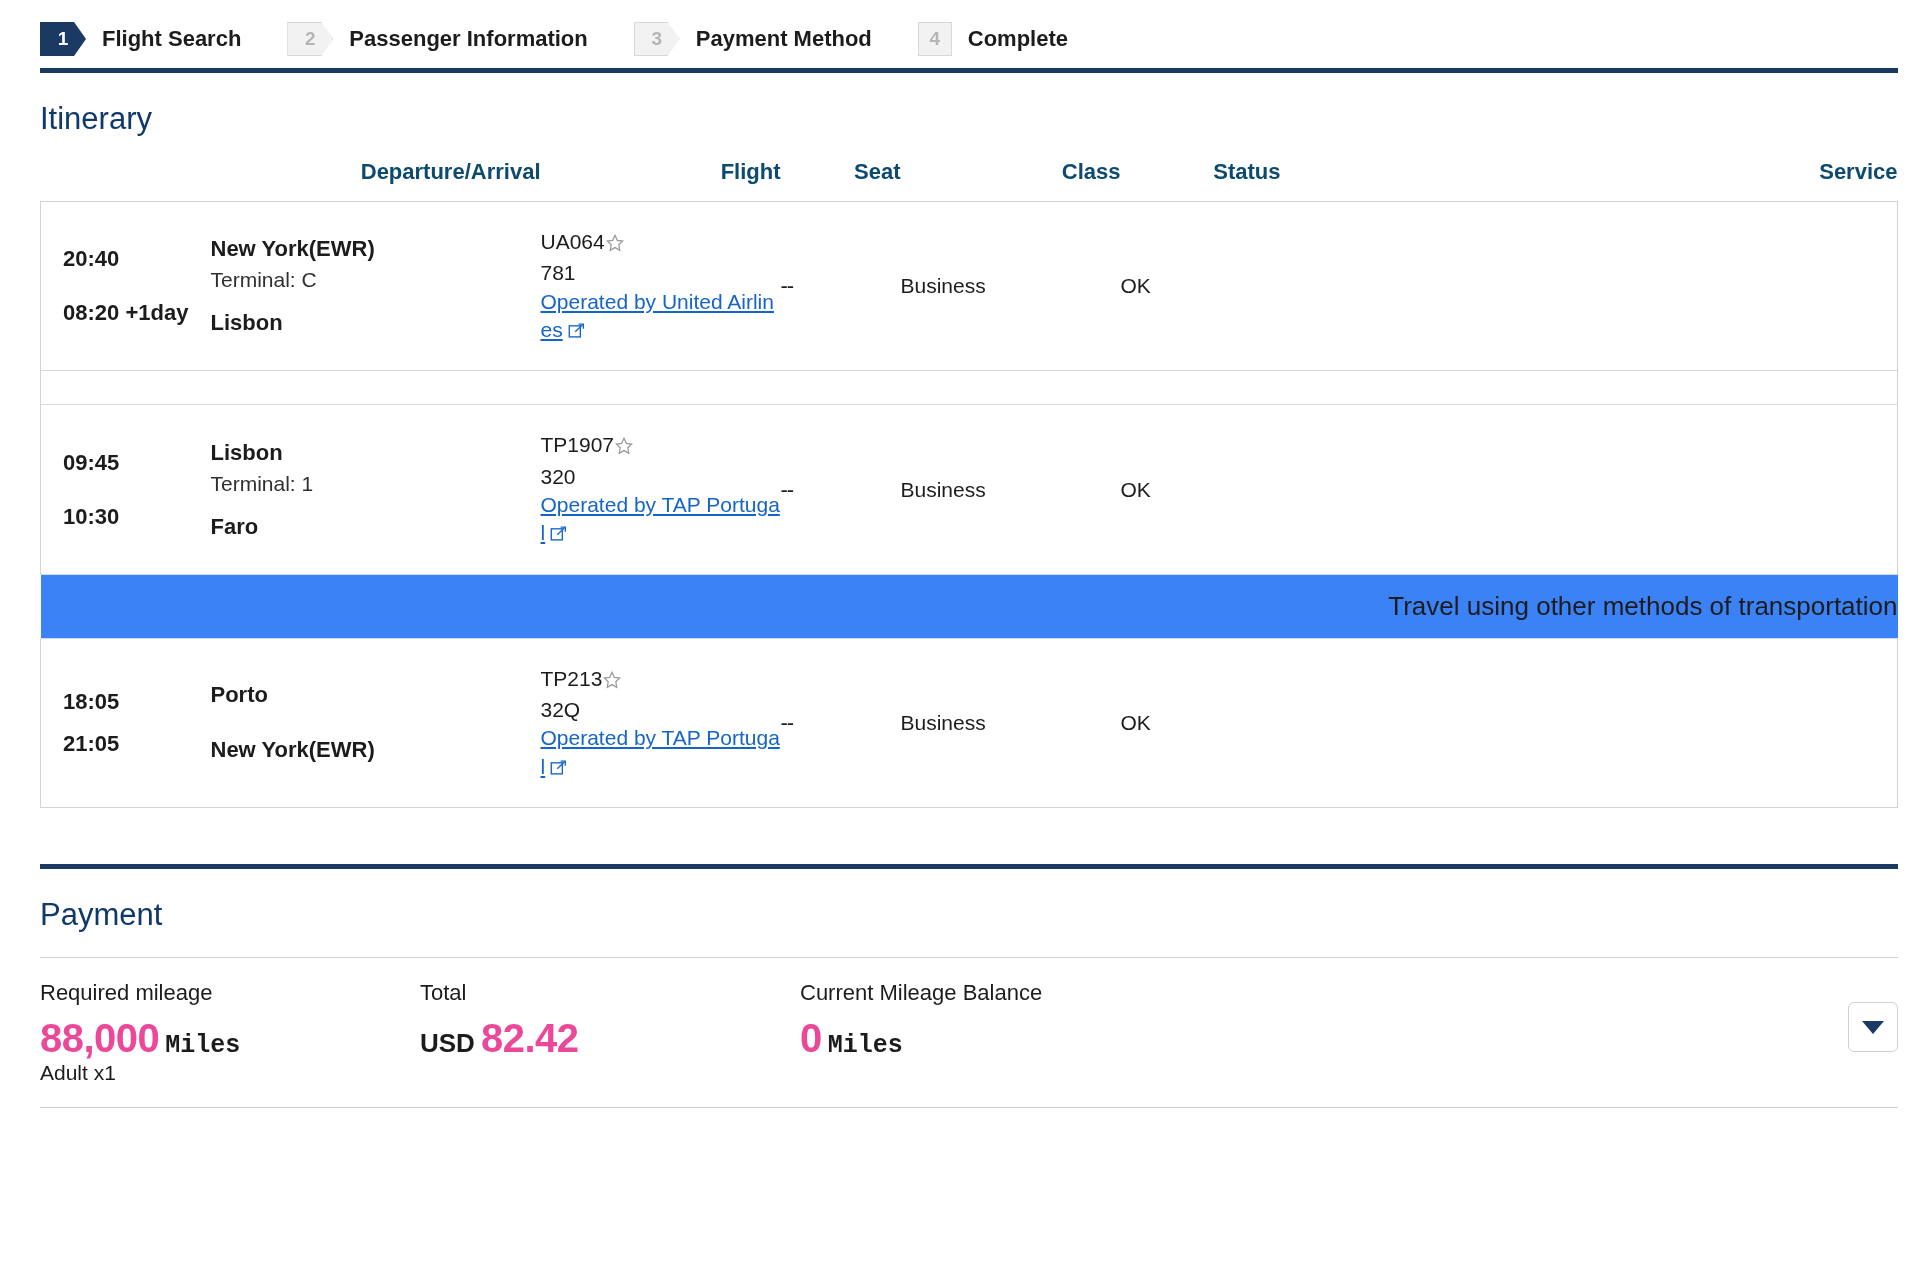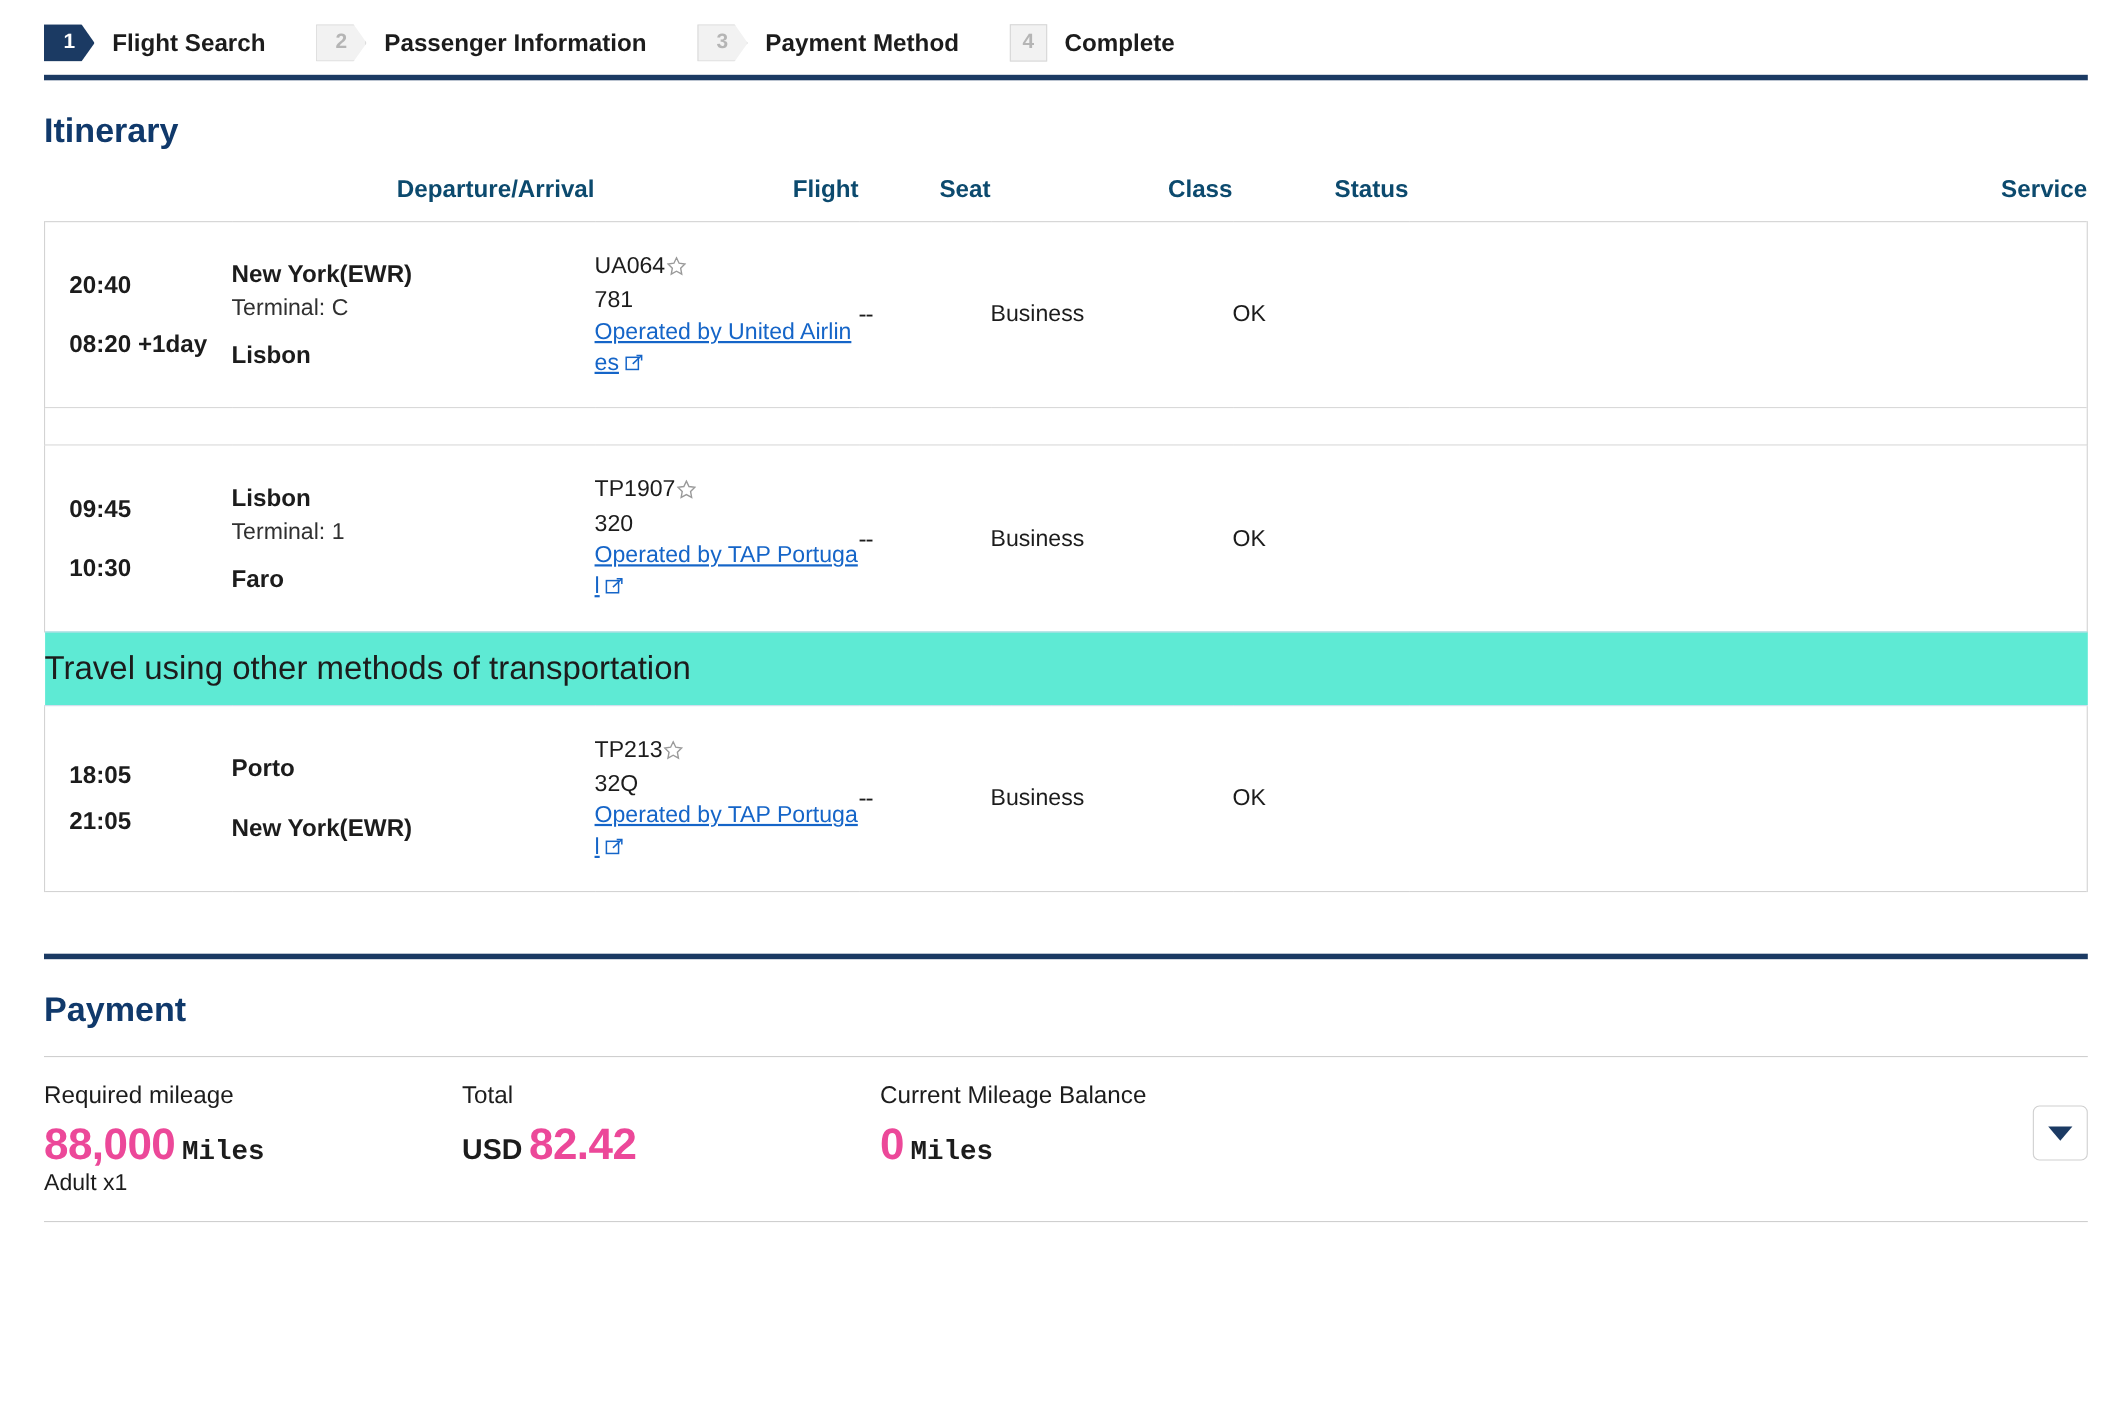--- a/index.html
+++ b/index.html
@@ -46,21 +46,21 @@
     border: 1px solid #d8d8d8;
     color: #b5b5b5;
     width: 34px;
   }
   .step-label { font-size: 22px; font-weight: 700; color: #1c1c1c; white-space: nowrap; }
 
   .rule-thick { height: 5px; background: #1b3a63; margin: 0 22px 0 40px; }
 
   
   .section-title {
-    font-size: 31px; font-weight: 700; color: #10396b;
+    font-size: 31px; font-weight: 400; color: #10396b;
     margin: 28px 0 22px 40px;
   }
 
   
   .itin-wrap { padding: 0 22px 0 40px; }
   table.itin { width: 100%; border-collapse: collapse; table-layout: fixed; }
   table.itin col.c-time   { width: 170px; }
   table.itin col.c-place  { width: 330px; }
   table.itin col.c-flight { width: 240px; }
   table.itin col.c-seat   { width: 120px; }
@@ -100,25 +100,25 @@
   .ext-icon { display: inline-block; vertical-align: -2px; margin-left: 5px; }
 
   .dashes { font-size: 22px; letter-spacing: -1px; color: #1c1c1c; }
 
   tr.spacer-row td {
     border-top: 1px solid #d9d9d9;
     border-bottom: 1px solid #d9d9d9;
     height: 34px; padding: 0;
   }
   tr.banner-row td {
-    background: #5eead4;
+    background: #3b82f6;
     border-top: 1px solid #cfdcea;
     border-bottom: 1px solid #cfdcea;
-    text-align: left;
-    font-size: 30px; color: #1c1c1c;
+    text-align: right;
+    font-size: 26px; color: #1c1c1c;
     padding: 16px 0;
   }
   tr.bottom-row td { border-top: 1px solid #d3d3d3; height: 0; padding: 0; }
 
   
   .pay-rule { height: 5px; background: #1b3a63; margin: 56px 22px 0 40px; }
   .pay-hair { border-top: 1px solid #cfcfcf; margin: 24px 22px 0 40px; }
   .pay-body { display: flex; align-items: flex-start; padding: 22px 22px 0 40px; }
   .pay-col { margin-right: 0; }
   .pay-col.col-req { width: 380px; }

